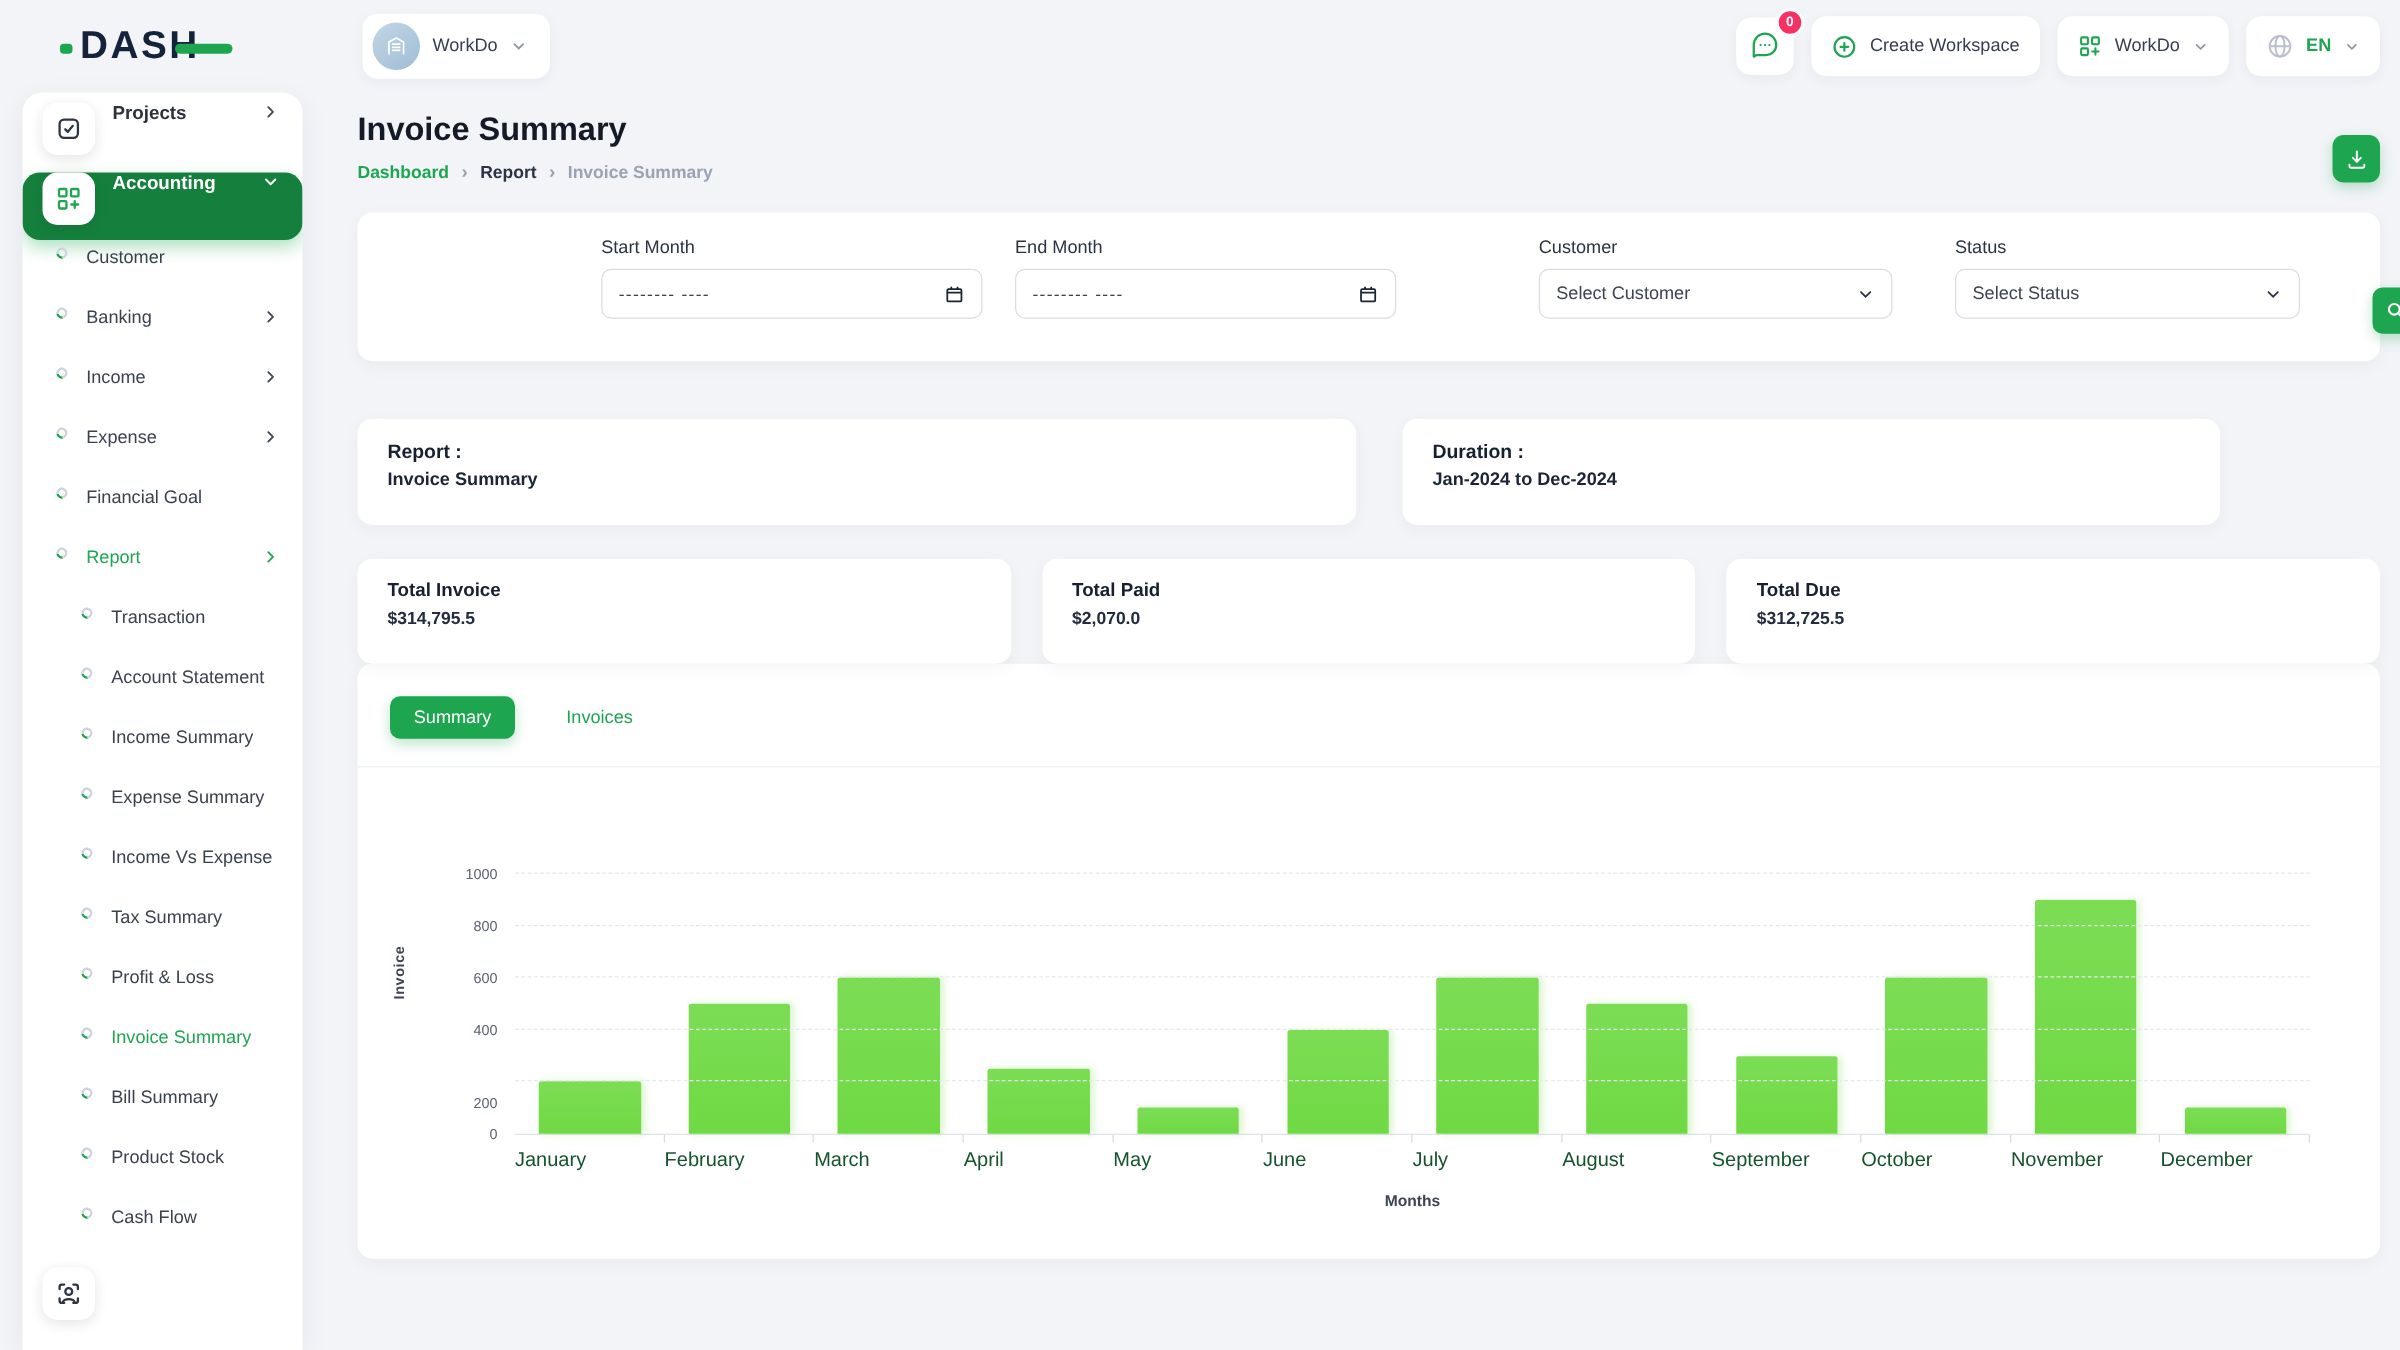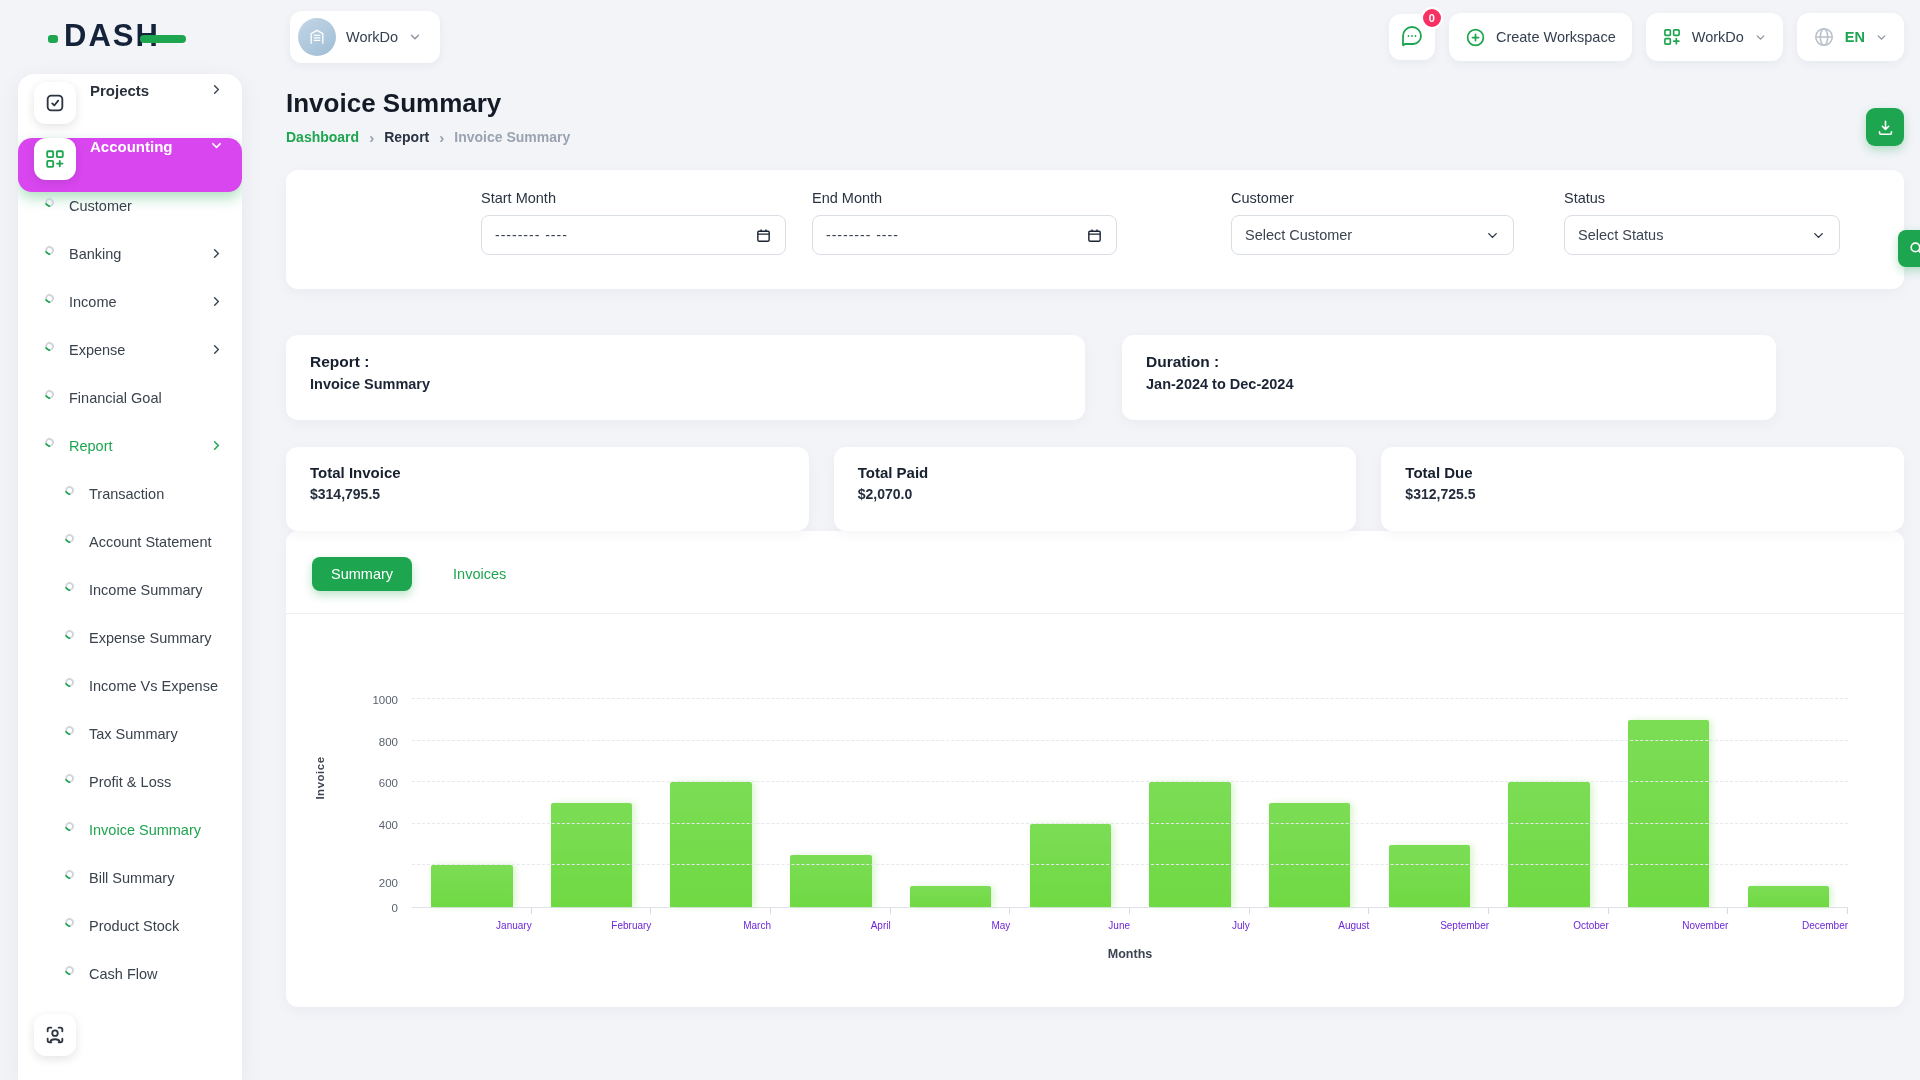--- a/index.html
+++ b/index.html
@@ -23,21 +23,21 @@
   .badge { position:absolute; top:-7px; right:-8px; min-width:22px; height:22px; border-radius:50%; background:#f73164; border:2px solid #fff; color:#fff; font-size:11px; font-weight:700; display:flex; align-items:center; justify-content:center; }
   .pill .plabel { font-size:14.5px; color:#333e4e; font-weight:500; }
   .pill .green { color:#1ea550; font-weight:700; }
   .chev { display:inline-flex; }
   
   .sidebar { position:absolute; left:18px; top:74px; width:224px; height:1006px; background:#fff; border-radius:16px 16px 0 0; box-shadow:0 6px 24px rgba(25,32,46,.06); padding-top:8px; overflow:hidden; }
   .srow { display:flex; align-items:flex-start; height:48px; padding:0 18px 0 16px; cursor:pointer; }
   .srow.module { height:54px; }
   .chip { width:42px; height:42px; border-radius:12px; background:#fff; box-shadow:0 3px 10px rgba(25,32,46,.12); display:flex; align-items:center; justify-content:center; margin-right:14px; color:#2c3542; flex:none; }
   .srow.module .lbl { font-size:15px; font-weight:600; color:#2b323c; }
-  .srow.active-module { background:#d946ef; border-radius:14px; margin:2px 0 6px; box-shadow:0 6px 14px rgba(30,165,80,.35); }
+  .srow.active-module { background:#15803d; border-radius:14px; margin:2px 0 6px; box-shadow:0 6px 14px rgba(30,165,80,.35); }
   .srow.active-module .lbl { color:#fff; }
   .srow.active-module .chip { color:#1ea550; }
   .bullet { width:9px; height:9px; border-radius:50%; border:2px solid #cdd4dc; border-bottom-color:#1ea550; transform:rotate(35deg); margin:0 15px 0 11px; flex:none; }
   .srow.sub .bullet { margin-left:31px; }
   .srow .lbl { font-size:14.5px; color:#3a424d; }
   .srow.active-item .lbl { color:#1ea550; }
   .srow .spacer { flex:1; }
   
   .main { position:absolute; left:286px; top:74px; width:1618px; }
   .page-head { position:relative; height:96px; }
@@ -83,21 +83,21 @@
   .plot-wrap { margin-top:34px; position:relative; }
   .plot { position:relative; height:260px; margin:0 30px 0 100px; border-bottom:1px solid #dfe3e9; }
   .gridline { position:absolute; left:0; right:0; border-top:1px dashed #e6e8ec; }
   .ytick { position:absolute; left:-62px; width:48px; text-align:right; font-size:11.5px; color:#5a6270; }
   .ylabel { position:absolute; left:-92px; top:50%; transform:translate(-50%,-50%) rotate(-90deg); font-size:11.5px; font-weight:700; color:#3d4552; letter-spacing:.5px; }
   .bars { position:absolute; left:0; right:0; bottom:0; top:0; display:flex; align-items:flex-end; }
   .slot { flex:1; display:flex; justify-content:center; align-items:flex-end; position:relative; height:100%; }
   .slot::after { content:""; position:absolute; right:0; bottom:-7px; width:1px; height:6px; background:#d8dce2; }
   .bar { width:68%; background:linear-gradient(180deg,#7cdd55,#6fd943); border-radius:2px 2px 0 0; box-shadow:3px 0 6px rgba(111,217,67,.25); cursor:pointer; }
   .xlabels { display:flex; margin:12px 30px 0 100px; }
-  .xlabels .xl { flex:1; text-align:right; font-size:10px; color:#6d28d9; }
+  .xlabels .xl { flex:1; text-align:left; font-size:16px; color:#14532d; }
   .xtitle { margin:16px 30px 0 100px; text-align:center; font-size:12.5px; font-weight:700; color:#3d4552; }
   svg { display:block; }
 </style>
 </head>
 <body>
 
 <div class="topbar">
   <div class="logo">
     <span class="d-dot"></span>
     <span>DASH</span>

